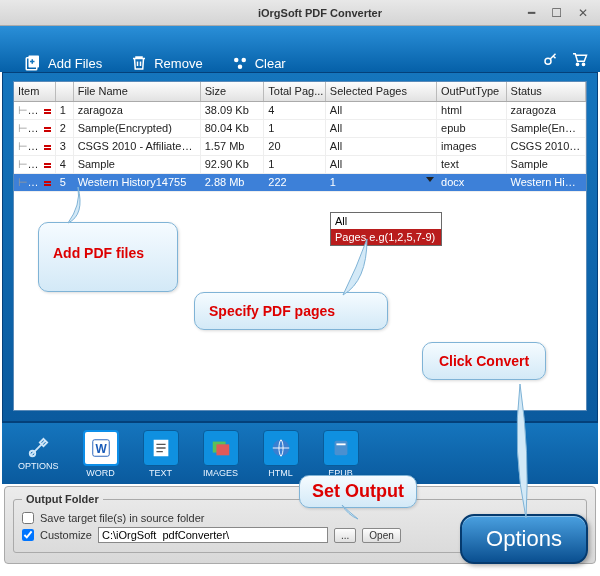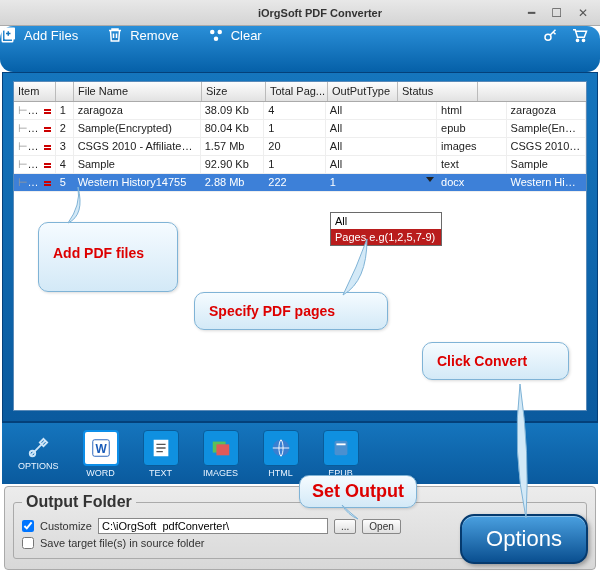--- a/index.html
+++ b/index.html
@@ -3,21 +3,21 @@
 <meta charset="utf-8">
 <style>
 * { box-sizing: border-box; margin: 0; padding: 0; font-family: Tahoma, Arial, sans-serif; }
 body { background: #fff; width: 600px; height: 576px; overflow: hidden; position: relative; }
 
 .titlebar { height: 26px; background: linear-gradient(#e8e8e8,#d4d4d4); display: flex; align-items: center; justify-content: center; border-bottom: 1px solid #aaa; position: relative; }
 .titlebar .title { font-size: 11px; font-weight: bold; color: #333; margin-left: 40px; }
 .titlebar .controls { position: absolute; right: 8px; display: flex; gap: 8px; font-size: 12px; color: #555; }
 .titlebar .controls span { cursor: pointer; padding: 0 4px; }
 
-.toolbar { height: 46px; background: linear-gradient(#2a8fd8,#0560a8); display: flex; align-items: flex-start; padding: 0 0; gap: 28px; position: relative; border-radius: 13px; }
+.toolbar { height: 46px; background: linear-gradient(#2a8fd8,#0560a8); display: flex; align-items: flex-end; padding: 0 24px; gap: 28px; position: relative; }
 .toolbar .btn { display: flex; align-items: center; gap: 6px; color: #fff; font-size: 13px; cursor: pointer; }
 .toolbar .btn svg { width: 18px; height: 18px; }
 .toolbar .right { position: absolute; right: 12px; display: flex; gap: 10px; }
 .toolbar .right svg { width: 18px; height: 18px; }
 
 .bluebox { background: linear-gradient(#1575bd,#0a5a9e); padding: 8px 10px 10px; border: 1px solid #04407a; margin: 0 2px; }
 
 .grid { background: #fff; border: 1px solid #5a8ab8; height: 330px; position: relative; overflow: hidden; font-size: 11px; }
 .ghead { display: flex; background: linear-gradient(#fdfdfd,#e2e2e2); height: 20px; border-bottom: 1px solid #aaa; }
 .ghead div { border-right: 1px solid #bbb; padding: 3px 4px; color: #222; font-size: 11px; white-space: nowrap; overflow: hidden; }
@@ -39,21 +39,21 @@
 
 .formatbar { height: 62px; background: linear-gradient(#1575bd,#0a5a9e); display:flex; align-items:center; padding: 0 16px; gap: 24px; margin: 0 2px; border-top:1px solid #04407a;}
 .fopt { display:flex; flex-direction:column; align-items:center; gap:2px; cursor:pointer; }
 .fopt .ficon { width:36px; height:36px; background:#0f90e0; border:1px solid #0a5c9a; border-radius:4px; display:flex; align-items:center; justify-content:center; }
 .fopt.sel .ficon { background:#fff; border:2px solid #0c8ee8; }
 .fopt .flabel { font-size:9px; color:#eaf4ff; text-transform:uppercase; }
 .opt-tool svg{width:26px;height:26px;}
 .fopt svg{width:22px;height:22px;}
 
 .bottom { background: linear-gradient(#ececec,#d8d8d8); border:1px solid #aaa; padding: 6px 8px 10px; border-radius:4px; margin: 2px 4px 0; position:relative; }
-.bottom legend { font-size:16px; font-weight:bold; padding:0 4px; color:#333; }
+.bottom legend { font-size:11px; font-weight:bold; padding:0 4px; color:#333; }
 .bottom .row { display:flex; align-items:center; gap:6px; font-size:11px; color:#333; margin:3px 0; }
 .bottom input[type=checkbox]{ width:12px; height:12px; }
 .bottom input[type=text]{ font-size:11px; padding:1px 3px; border:1px solid #888; background:#fff; }
 .bottom .btn-sm { font-size:10px; padding:1px 6px; border:1px solid #888; background:linear-gradient(#fdfdfd,#e0e0e0); border-radius:2px; cursor:pointer;}
 
 .convert-btn { position:absolute; right:12px; bottom:12px; width:128px; height:50px; background:linear-gradient(#4aa0e0,#0a4f90); border:2px solid #053a6e; border-radius:14px; color:#fff; font-size:22px; display:flex; align-items:center; justify-content:center; cursor:pointer; box-shadow:inset 0 1px 0 rgba(255,255,255,0.4),2px 2px 4px rgba(0,0,0,0.3);}
 
 fieldset{border:1px solid #aaa; border-radius:3px; padding:4px 8px 6px;}
 </style>
 </head>
@@ -105,20 +105,21 @@
 </div>
 
 <div class="bluebox">
   <div class="grid">
     <div class="ghead">
       <div class="c0">Item</div>
       <div class="c1"></div>
       <div class="c2">File Name</div>
       <div class="c3">Size</div>
       <div class="c4">Total Pag...</div>
+      <div class="c5">Selected Pages</div>
       <div class="c6">OutPutType</div>
       <div class="c7">Status</div>
     </div>
     <div id="rows">
         <div class="grow">
           <div class="c0"><span class="tree-dash">⊢</span><span class="pdf-icon"></span></div>
           <div class="c1">1</div>
           <div class="c2">zaragoza</div>
           <div class="c3">38.09 Kb</div>
           <div class="c4">4</div>
@@ -178,21 +179,21 @@
       <svg style="position:absolute;left:24px;top:-38px;width:30px;height:40px;" viewBox="0 0 30 40">
           <path d="M15 2 Q 18 20 5 38 Q 22 30 15 2" fill="#d3e9f7" stroke="#7fb3d6"></path>
         </svg>
     </div>
     <div class="callout" style="left:180px; top:210px; width:194px;">
       <span>Specify PDF pages</span>
       <svg style="position:absolute;right:10px;top:-56px;width:40px;height:60px;" viewBox="0 0 40 60">
           <path d="M30 2 Q 20 30 6 58 Q 30 44 30 2" fill="#d3e9f7" stroke="#7fb3d6"></path>
         </svg>
     </div>
-    <div class="callout" style="left:408px; top:260px; width:147px;">
+    <div class="callout" style="left:408px; top:260px; width:124px;text-align:center;">
       <span>Click Convert</span>
     </div>
   </div>
 </div>
 
 <div class="formatbar">
   <div class="fopt opt-tool">
     <svg viewBox="0 0 24 24" fill="none" stroke="#cfe6f8" stroke-width="2">
         <path d="M4 20l6-6M14 10l6-6M14 10l-4 4M18 2l4 4-4 4-4-4z"></path>
         <circle cx="6" cy="18" r="3"></circle>
@@ -242,31 +243,31 @@
           <rect x="7" y="7" width="10" height="2" fill="#fff"></rect>
         </svg>
       </div>
     <span class="flabel">EPUB</span>
   </div>
 </div>
 
 <div class="bottom">
   <fieldset>
     <legend>Output Folder</legend>
+    <div class="row">
+      <input type="checkbox" style="">
+      <span>Save target file(s) in source folder</span>
+    </div>
     <div class="row">
       <input type="checkbox" checked="" style="">
       <span>Customize</span>
       <input type="text" style="width: 230px;" value="C:\iOrgSoft  pdfConverter\">
       <span class="btn-sm">...</span>
       <span class="btn-sm">Open</span>
     </div>
-    <div class="row">
-      <input type="checkbox" style="">
-      <span>Save target file(s) in source folder</span>
-    </div>
   </fieldset>
   <div class="callout" style="left:294px; top:-12px; padding:5px 12px; font-size:18px;">
     <span>Set Output</span>
     <svg style="position:absolute;left:40px;bottom:-14px;width:20px;height:16px;" viewBox="0 0 20 16">
         <path d="M2 0 Q 8 10 18 14 Q 8 6 2 0" fill="#d3e9f7" stroke="#7fb3d6"></path>
       </svg>
   </div>
 </div>
 
 <svg style="position:absolute;left:500px;top:382px;width:40px;height:140px;z-index:7;">

